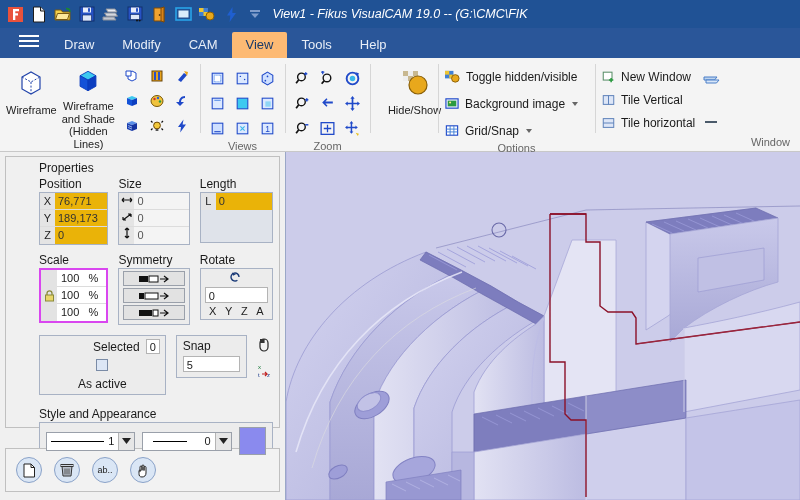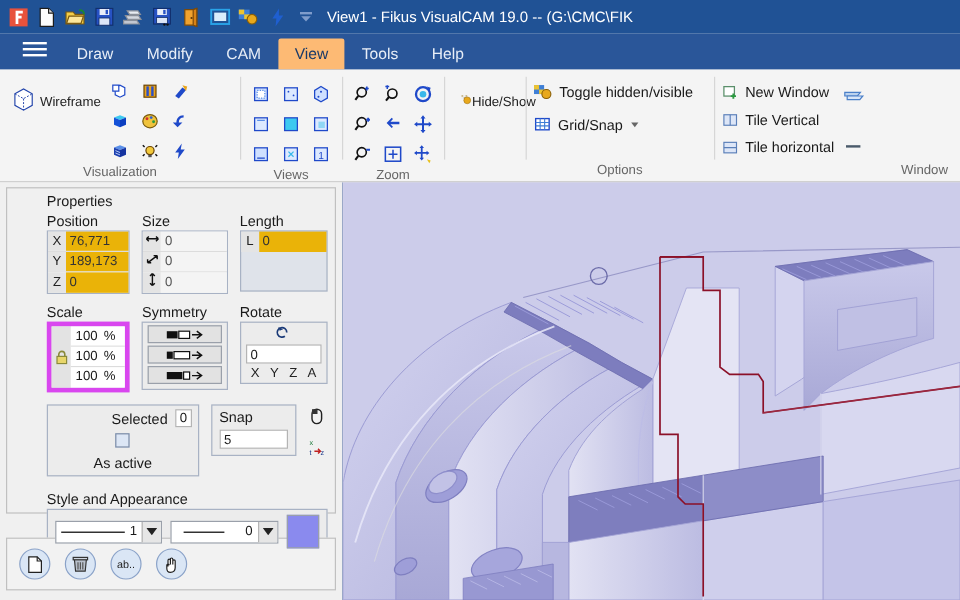--- a/index.html
+++ b/index.html
@@ -17,21 +17,21 @@
     display:flex; align-items:center;
   }
   .qat { display:flex; align-items:center; gap:2px; padding-left:4px; }
   .qat-btn {
     width:22px; height:22px; display:flex; align-items:center;
     justify-content:center; position:relative;
   }
   .title-text {
     position:absolute; left:0; right:0; text-align:center;
     color:#ffffff; font-size:12.5px; white-space:nowrap;
-    pointer-events:none; overflow:hidden; 
+    pointer-events:none; overflow:hidden; font-style:italic;
   }
 
   
   .menubar {
     height:30px; background:#2a5699; display:flex; align-items:flex-end;
     padding-left:8px;
   }
   .hamburger {
     width:42px; height:30px; display:flex; flex-direction:column;
     align-items:center; justify-content:center; gap:3px;
@@ -59,21 +59,21 @@
   .rgroup + .rgroup::before {
     content:""; position:absolute; left:0; top:6px; bottom:18px;
     width:1px; background:#d6d6d6;
   }
   .rgroup-body { display:flex; align-items:flex-start; gap:4px; flex:1; }
   .rgroup-label {
     text-align:center; color:#666; font-size:11px; padding-bottom:3px;
     white-space:nowrap;
   }
   .bigbtn {
-    display:flex; align-items:center;
+    display:flex; flex-direction:column; align-items:center;
     width:78px; padding-top:4px;
   }
   .bigbtn .lbl {
     font-size:11px; color:#222; text-align:center; line-height:1.15;
     margin-top:4px;
   }
   .bigbtn.wide { width:108px; }
   .icogrid {
     display:grid; grid-template-columns:repeat(3, 24px);
     grid-auto-rows:24px; gap:1px;
@@ -118,21 +118,21 @@
   .fkey {
     width:15px; text-align:center; font-size:11px; color:#222;
     background:#e4e4e4; height:100%; line-height:17px; flex:0 0 15px;
   }
   .fval {
     flex:1; background:#eab308; height:100%; line-height:17px;
     font-size:11px; padding-left:3px; color:#333;
   }
   .fval.dim { background:#f4f4f4; color:#555; }
 
-  .pctbox { border:4px solid #d946ef; background:#e9e9e9;
+  .pctbox { border:2px solid #d946ef; background:#e9e9e9;
             display:flex; align-items:stretch; }
   .lockcol { width:16px; display:flex; align-items:center;
              justify-content:center; background:#e3e3e3; }
   .pctrows { flex:1; }
   .pctrow { display:flex; height:17px; border-bottom:1px solid #dcdcdc;
             background:#fff; }
   .pctrow:last-child{border-bottom:none;}
   .pctrow .v { flex:1; line-height:17px; font-size:11px; padding-left:4px; }
   .pctrow .u { width:18px; line-height:17px; font-size:11px; }
 
@@ -305,20 +305,28 @@
 <div class="ribbon">
 
   <div class="rgroup" style="width:200px;">
     <div class="rgroup-body">
       <div class="bigbtn">
         <svg width="34" height="34" viewBox="0 0 34 34">
           <path d="M8 11l9-5 9 5v12l-9 5-9-5z" fill="#fff" stroke="#2244aa" stroke-width="1.2"></path>
           <path d="M8 11l9 5 9-5M17 16v12" fill="none" stroke="#2244aa" stroke-width="1" stroke-dasharray="2,1.6"></path>
         </svg>
         <div class="lbl">Wireframe</div>
+      </div>
+      <div class="bigbtn wide">
+        <svg width="30" height="30" viewBox="0 0 34 34">
+          <path d="M8 11l9-5 9 5-9 5z" fill="#3dc9f0" stroke="#0a3bbd"></path>
+          <path d="M8 11l9 5v12l-9-5z" fill="#1452d8" stroke="#0a3bbd"></path>
+          <path d="M26 11l-9 5v12l9-5z" fill="#0c3ec0" stroke="#0a3bbd"></path>
+        </svg>
+        <div class="lbl">Wireframe and Shade (Hidden Lines)</div>
       </div>
       <div class="icogrid" style="margin-top:2px;">
         <div class="icocell">
           <svg width="16" height="16" viewBox="0 0 16 16">
               <path d="M4 5l4-2 4 2v6l-4 2-4-2z" fill="#fff" stroke="#1f49c9"></path>
               <path d="M2 3h5v5H2z" fill="#fff" stroke="#1f49c9"></path>
             </svg>
         </div>
         <div class="icocell">
           <svg width="16" height="16" viewBox="0 0 16 16">
@@ -529,20 +537,29 @@
   <div class="rgroup" style="width:157px;">
     <div class="rgroup-body textcol">
       <div class="textrow">
         <svg width="17" height="15" viewBox="0 0 18 16">
           <rect x="1" y="2" width="9" height="8" fill="#3f7fd6"></rect>
           <rect x="1" y="2" width="4.5" height="4" fill="#ecc432"></rect>
           <rect x="5.5" y="6" width="4.5" height="4" fill="#ecc432"></rect>
           <circle cx="12" cy="10" r="4" fill="#e8a81c" stroke="#8a5f06"></circle>
         </svg>
         <span>Toggle hidden/visible</span>
+      </div>
+      <div class="textrow">
+        <svg width="16" height="15" viewBox="0 0 16 16">
+          <rect x="1.5" y="3" width="13" height="10" fill="#dde6f7" stroke="#1f49c9" stroke-width="1.2"></rect>
+          <rect x="3.5" y="5" width="9" height="6" fill="#2a9a40"></rect>
+          <circle cx="6" cy="7" r="1.1" fill="#ffe98a"></circle>
+        </svg>
+        <span>Background image</span>
+        <span class="caret"></span>
       </div>
       <div class="textrow">
         <svg width="16" height="15" viewBox="0 0 16 16">
           <rect x="2" y="3" width="12" height="10" fill="#fff" stroke="#1f49c9" stroke-width="1.2"></rect>
           <path d="M6 3v10M10 3v10M2 6.5h12M2 9.5h12" stroke="#3f7fd6" stroke-width="1"></path>
         </svg>
         <span>Grid/Snap</span>
         <span class="caret"></span>
       </div>
     </div>

